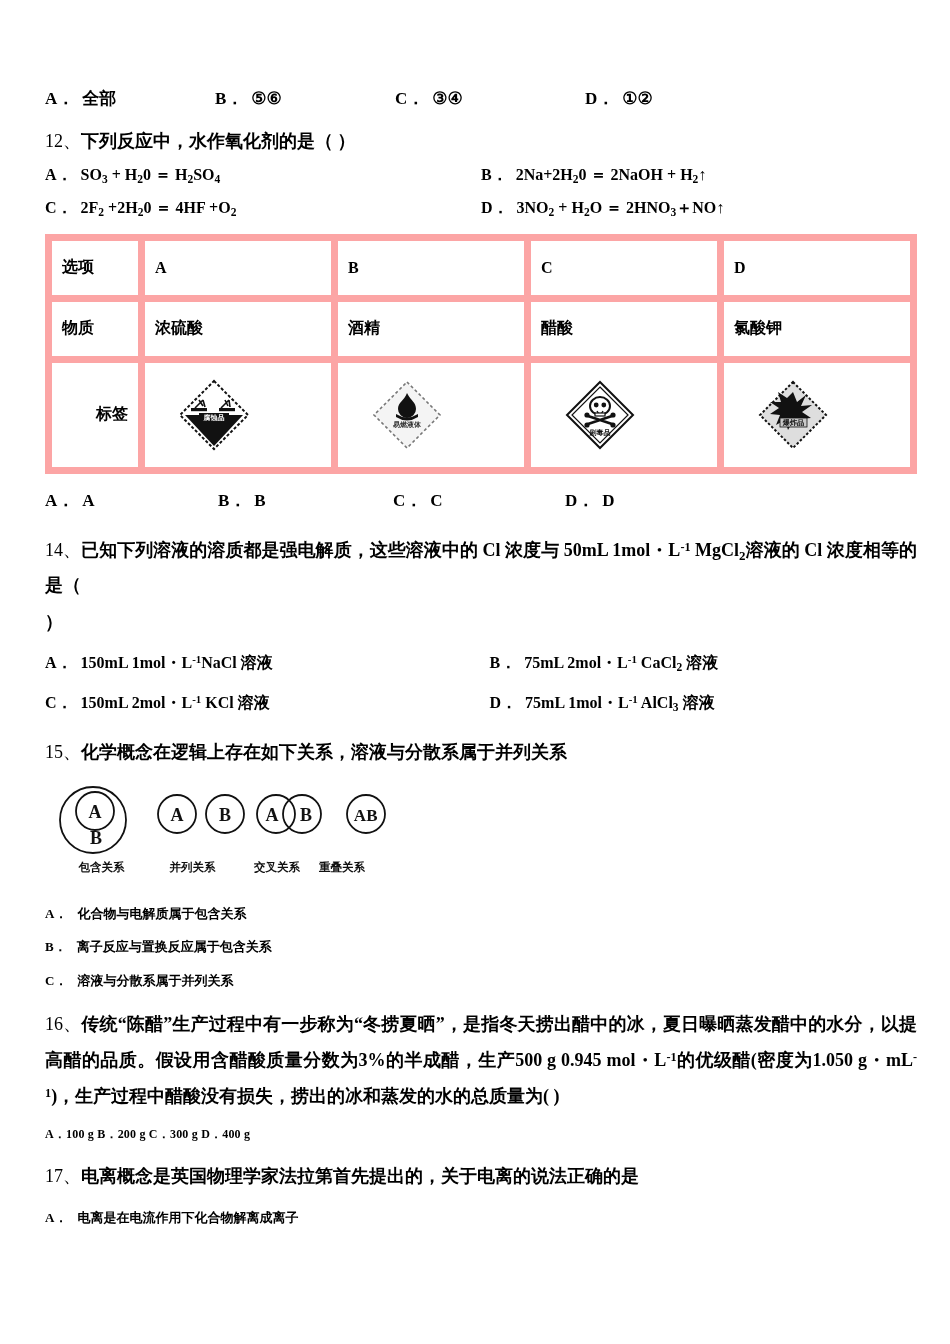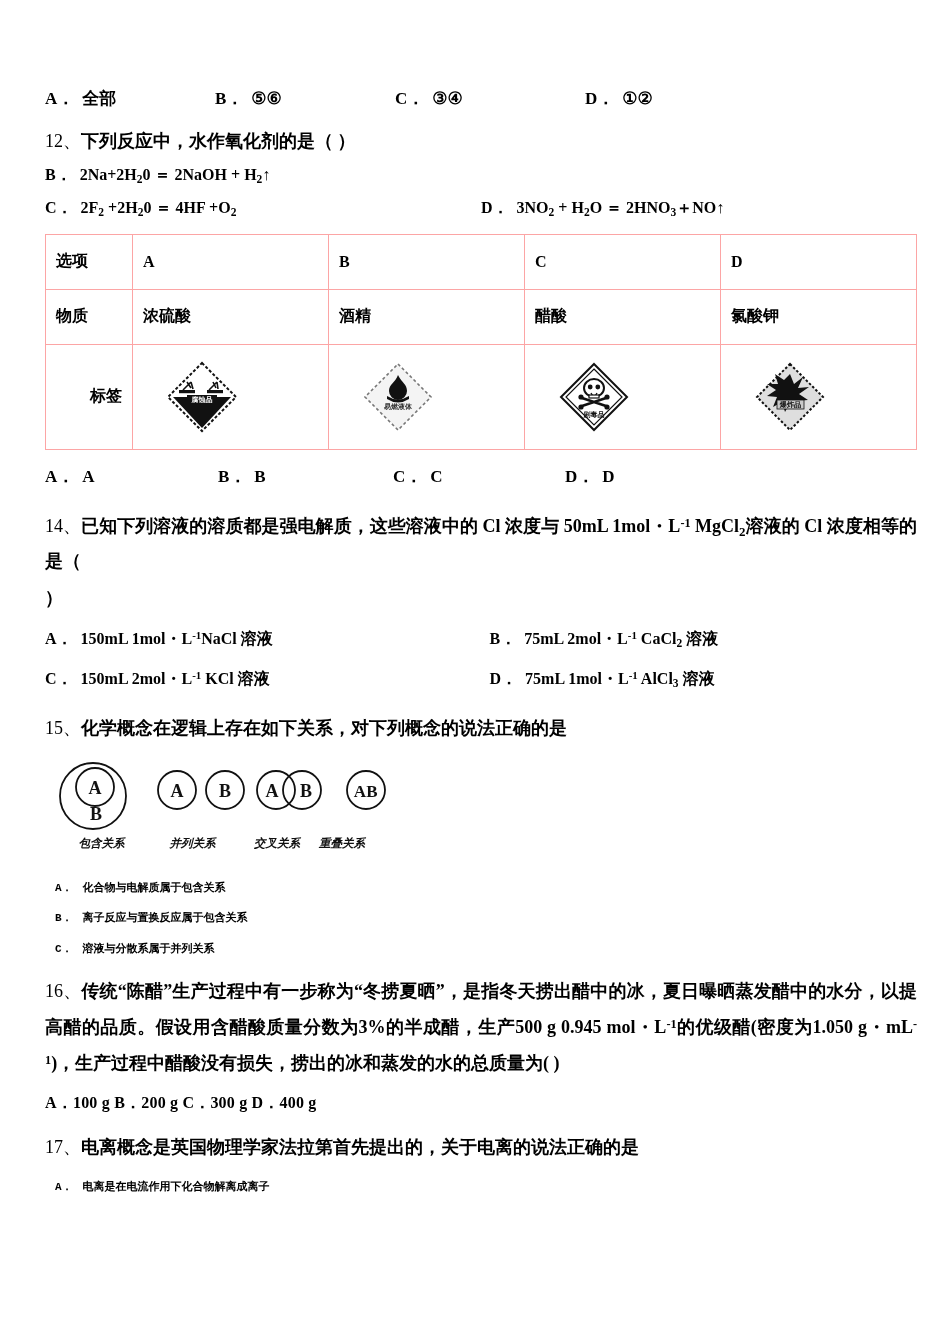--- a/index.html
+++ b/index.html
@@ -67,21 +67,21 @@
   sup { font-size: 0.68em; vertical-align: 0.45em; }
 
   
   table.warn-table {
     border-collapse: collapse;
     width: 872px;
     margin-top: 12px;
     table-layout: fixed;
   }
   table.warn-table td {
-    border: 1px solid #fca5a5;
+    border: 7px solid #fca5a5;
     padding: 6px 10px;
     font-size: 16px;
     font-weight: bold;
     vertical-align: middle;
     height: 42px;
   }
   table.warn-table td.hdr-col { width: 66px; text-align: left; }
   table.warn-table tr.label-row td { height: 92px; text-align: right; }
   .sign-wrap {
     width: 100%;
@@ -105,34 +105,32 @@
     width: 350px;
     position: relative;
     height: 100px;
   }
   .venn-caption-row {
     display: flex;
     font-size: 11.5px;
     font-weight: bold;
     color: #111;
     margin-top: 2px;
-    font-style: italic;
   }
 
   .choice {
-    font-size: 11px;
+    font-size: 13px;
     font-weight: bold;
     line-height: 1.5;
-    margin: 14px 0 14px 10px;
-    font-family: Liberation Mono, monospace;
+    margin: 14px 0 14px 0;
   }
   .choice .lbl { margin-right: 10px; }
 
   .inline-opts {
-    font-size: 16px;
+    font-size: 12px;
     font-weight: bold;
     margin: 12px 0;
     letter-spacing: 0.2px;
   }
 </style>
 </head>
 <body>
 
 <div class="page">
 <div class="content">
@@ -150,20 +148,23 @@
     <div class="cell">
       <span class="lbl">D．</span><span>①②</span>
     </div>
   </div>
 
   <div class="q-line" style="margin-top:14px">
     <span class="q-num">12、</span><span>下列反应中，水作氧化剂的是（        ）</span>
   </div>
 
   <div class="eqline">
+    <div class="half">
+      <span class="lbl">A．</span><span>SO<sub>3</sub> + H<sub>2</sub>0 ＝ H<sub>2</sub>SO<sub>4</sub></span>
+    </div>
     <div class="half">
       <span class="lbl">B．</span><span>2Na+2H<sub>2</sub>0 ＝ 2NaOH + H<sub>2</sub>↑</span>
     </div>
   </div>
   <div class="eqline">
     <div class="half">
       <span class="lbl">C．</span><span>2F<sub>2</sub> +2H<sub>2</sub>0 ＝ 4HF +O<sub>2</sub></span>
     </div>
     <div class="half">
       <span class="lbl">D．</span><span>3NO<sub>2</sub> + H<sub>2</sub>O ＝ 2HNO<sub>3</sub>＋NO↑</span>
@@ -289,21 +290,21 @@
   <div class="eqline" style="margin-top:13px">
     <div class="half" style="width:52%">
       <span class="lbl">C．</span><span>150mL 2mol・L<sup>-1</sup> KCl 溶液</span>
     </div>
     <div class="half">
       <span class="lbl">D．</span><span>75mL 1mol・L<sup>-1</sup> AlCl<sub>3</sub> 溶液</span>
     </div>
   </div>
 
   <div class="q-line" style="margin-top:20px">
-    <span class="q-num">15、</span><span>化学概念在逻辑上存在如下关系，对下列概念的说法正确的是</span>
+    <span class="q-num">15、</span><span>化学概念在逻辑上存在如下关系，溶液与分散系属于并列关系</span>
   </div>
 
   <div class="venn-fig">
     <svg width="350" height="98" viewBox="0 0 350 98">
 
       <g>
         <circle cx="40" cy="44" r="33" fill="none" stroke="#111" stroke-width="1.8"></circle>
         <circle cx="42" cy="35" r="19" fill="none" stroke="#111" stroke-width="1.8"></circle>
         <text x="42" y="42" font-size="18" font-weight="bold" text-anchor="middle" font-family="'Liberation Serif',serif" fill="#111">A</text>
         <text x="43" y="68" font-size="18" font-weight="bold" text-anchor="middle" font-family="'Liberation Serif',serif" fill="#111">B</text>

